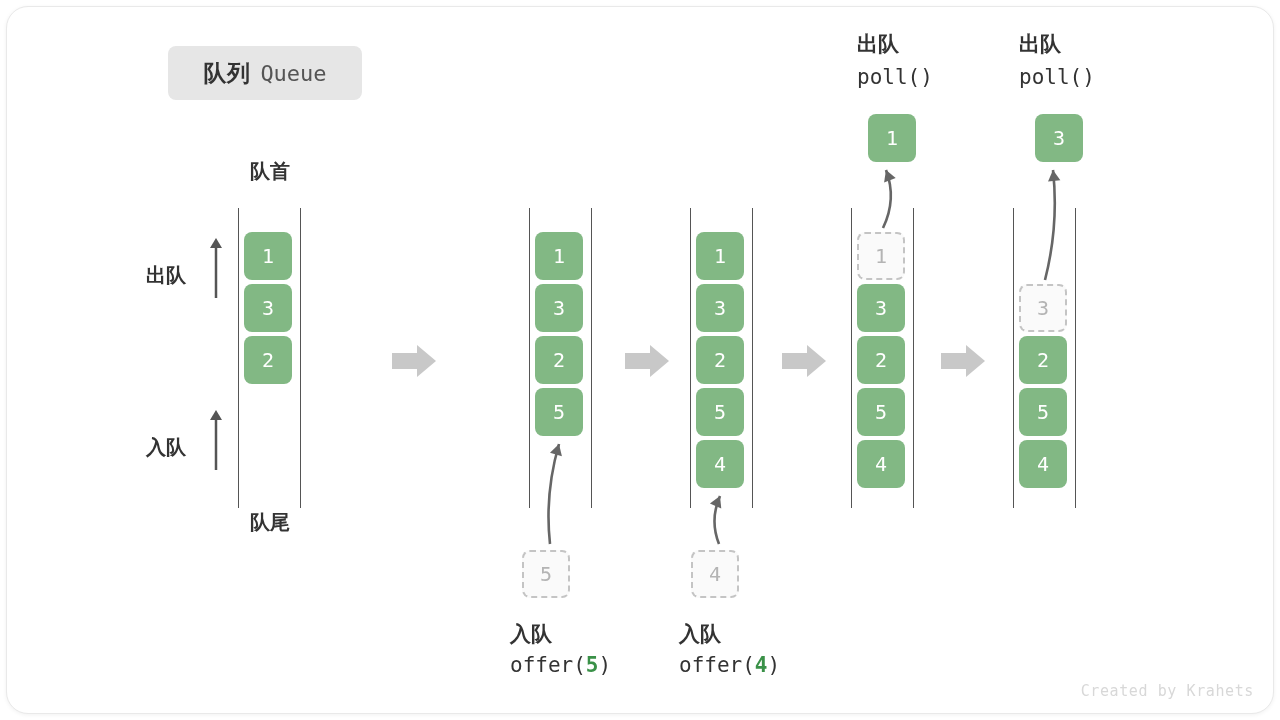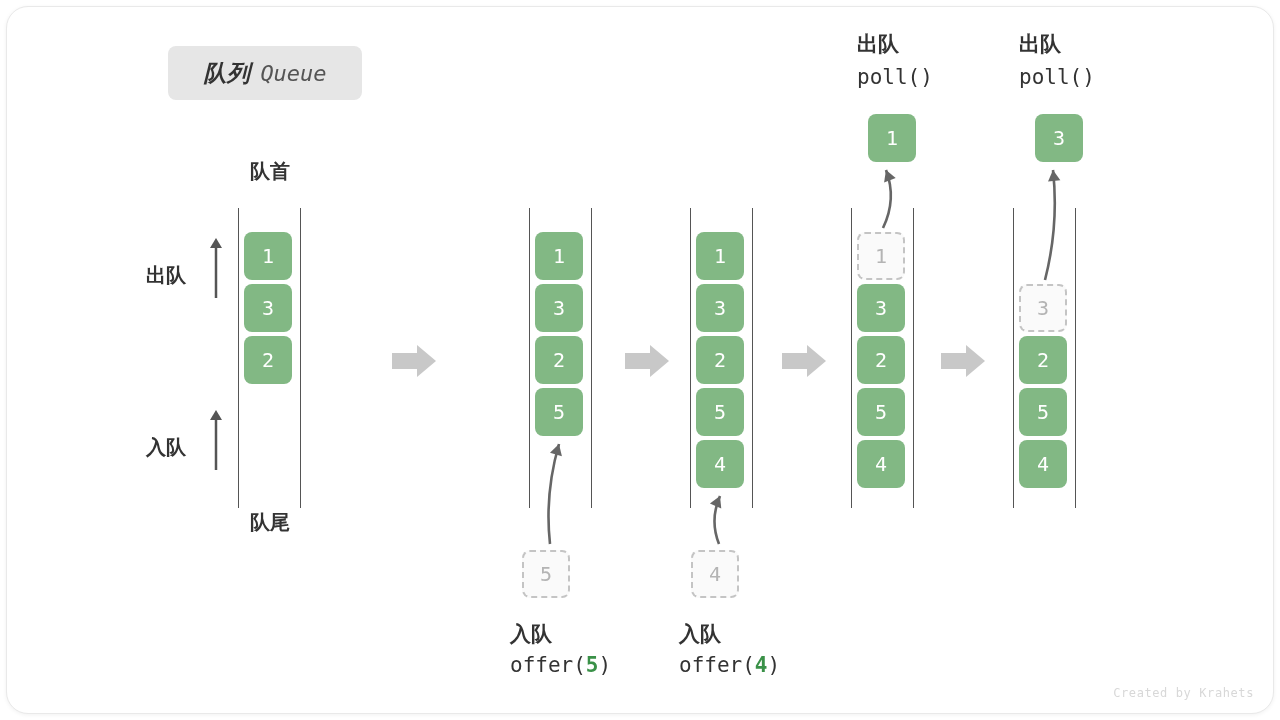--- a/index.html
+++ b/index.html
@@ -45,21 +45,20 @@
     left: 168px;
     top: 46px;
     width: 194px;
     height: 54px;
     background: #e6e6e6;
     border-radius: 8px;
     display: flex;
     align-items: center;
     justify-content: center;
     gap: 10px;
-    font-style: italic;
   }
   .title-cn {
     font-size: 23px;
     font-weight: bold;
     color: #333333;
     letter-spacing: 0.5px;
   }
   .title-en {
     font-family: "DejaVu Sans Mono", "Liberation Mono", monospace;
     font-size: 22px;
@@ -141,21 +140,21 @@
     white-space: nowrap;
     text-align: left;
     line-height: 1.55;
   }
 
   .watermark {
     position: absolute;
     right: 26px;
     bottom: 20px;
     font-family: "DejaVu Sans Mono", "Liberation Mono", monospace;
-    font-size: 12px;
+    font-size: 15px;
     color: #d8d8d8;
     letter-spacing: 0.6px;
   }
 
   svg.overlay {
     position: absolute;
     left: 0; top: 0;
     width: 1280px;
     height: 720px;
     pointer-events: none;

